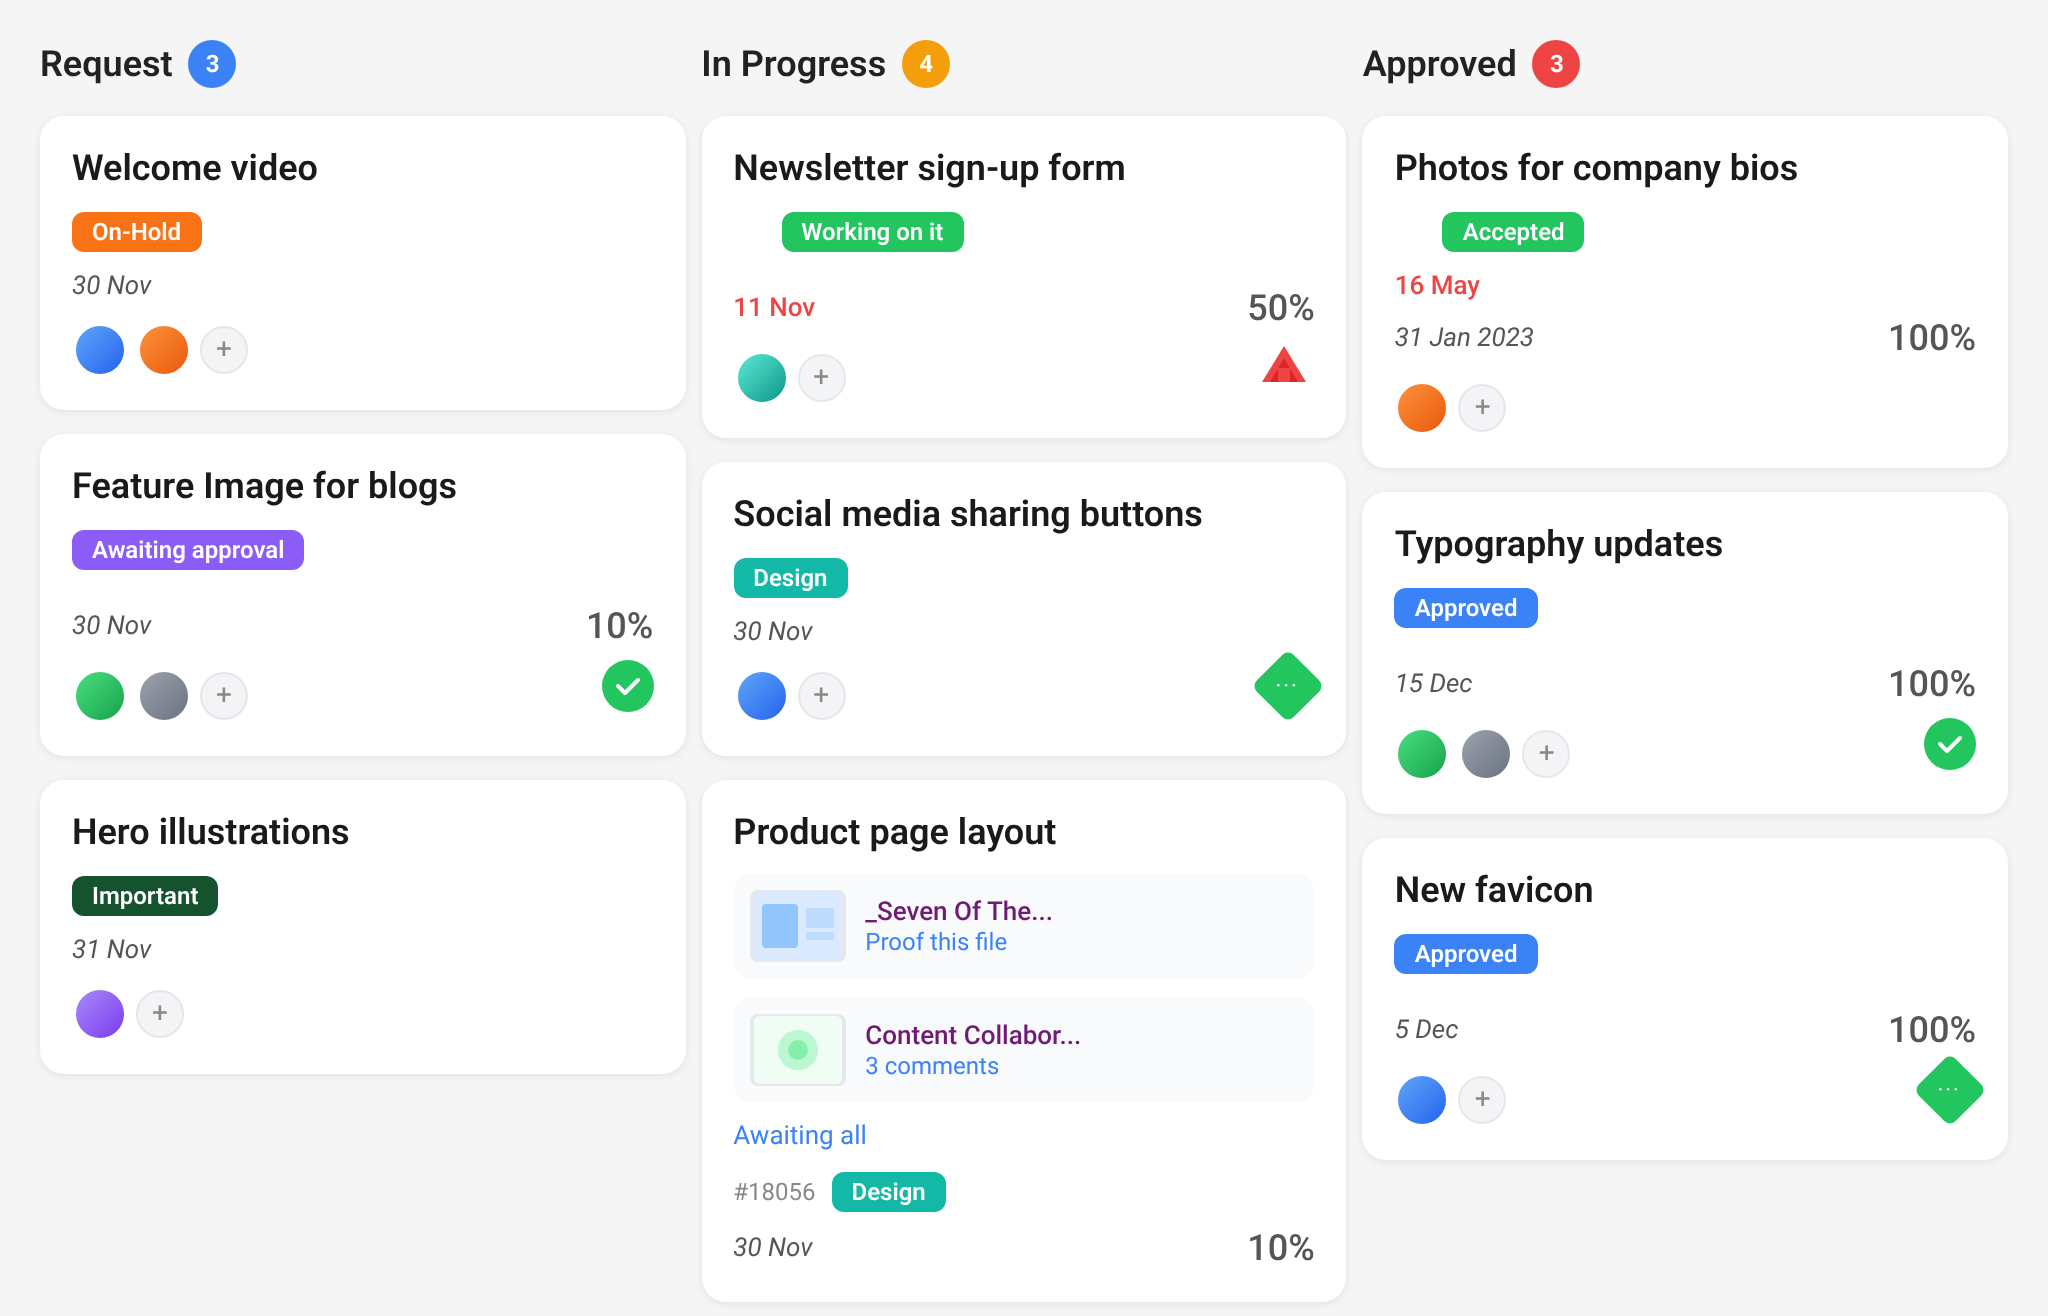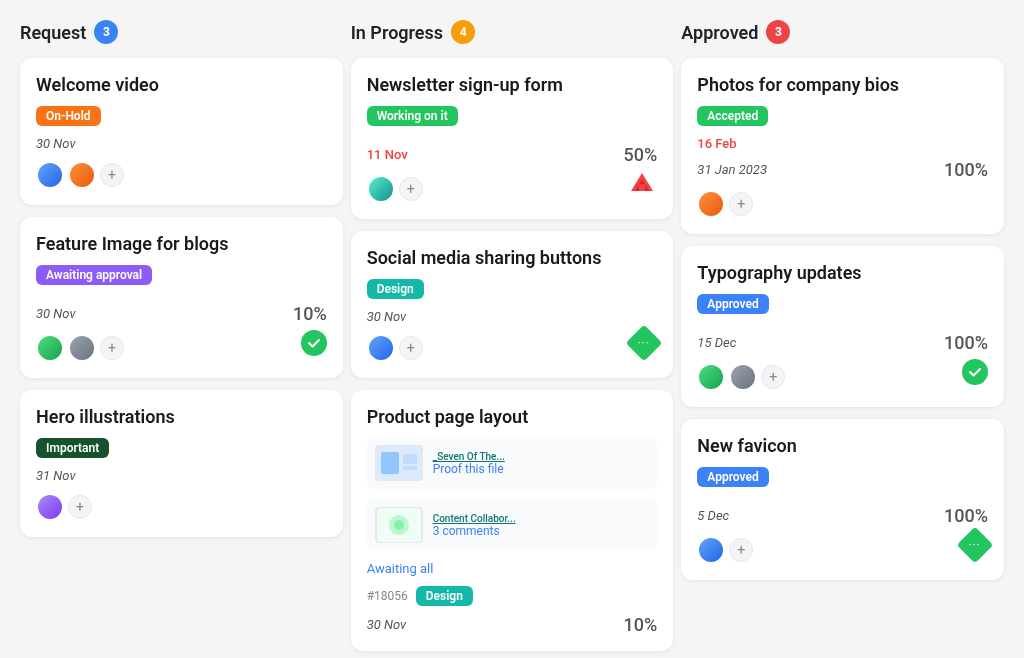--- a/index.html
+++ b/index.html
@@ -56,21 +56,21 @@
       display: inline-block;
       padding: 3px 10px;
       border-radius: 6px;
       font-size: 12px;
       font-weight: 600;
       margin-bottom: 10px;
     }
     .tag-orange { background: #f97316; color: #fff; }
     .tag-purple { background: #8b5cf6; color: #fff; }
     .tag-red { background: #14532d; color: #fff; }
-    .tag-green { background: #22c55e; color: #fff; }
+    .tag-green { background: #22c55e; color: #fff; margin-left: 24px; }
     .tag-blue { background: #3b82f6; color: #fff; }
     .tag-teal { background: #14b8a6; color: #fff; }
     .card-meta {
       display: flex;
       align-items: center;
       justify-content: space-between;
       margin-top: 8px;
     }
     .card-date {
       font-size: 13px;
@@ -158,24 +158,23 @@
       border-radius: 4px;
       flex-shrink: 0;
       display: flex;
       align-items: center;
       justify-content: center;
       font-size: 10px;
       color: #888;
       overflow: hidden;
     }
     .file-info .file-name {
-      font-size: 10px;
+      font-size: 13px;
       font-weight: 500;
-      color: #0f766e;
-      text-decoration: underline;
+      color: #701a75;
     }
     .file-info .file-action {
       font-size: 12px;
       color: #3b82f6;
       cursor: pointer;
     }
     .download-all {
       font-size: 13px;
       color: #3b82f6;
       cursor: pointer;
@@ -337,21 +336,21 @@
 
   <div>
     <div class="column-header">
       <span>Approved</span>
       <span class="badge badge-red">3</span>
     </div>
 
     <div class="card">
       <div class="card-title">Photos for company bios</div>
       <div class="tag tag-green">Accepted</div>
-      <div class="card-date-red">16 Feb</div>
+      <div class="card-date-red">16 May</div>
       <div class="card-meta">
         <div class="card-date">31 Jan 2023</div>
         <div class="card-percent">100%</div>
       </div>
       <div class="avatars">
         <div class="avatar avatar-orange"></div>
         <div class="avatar-plus">+</div>
       </div>
     </div>
 

